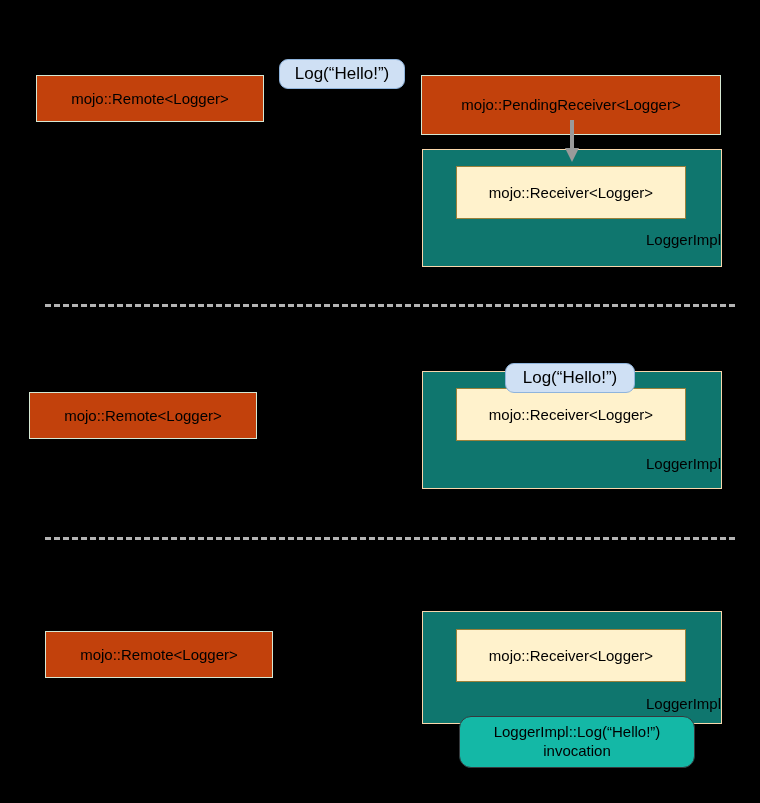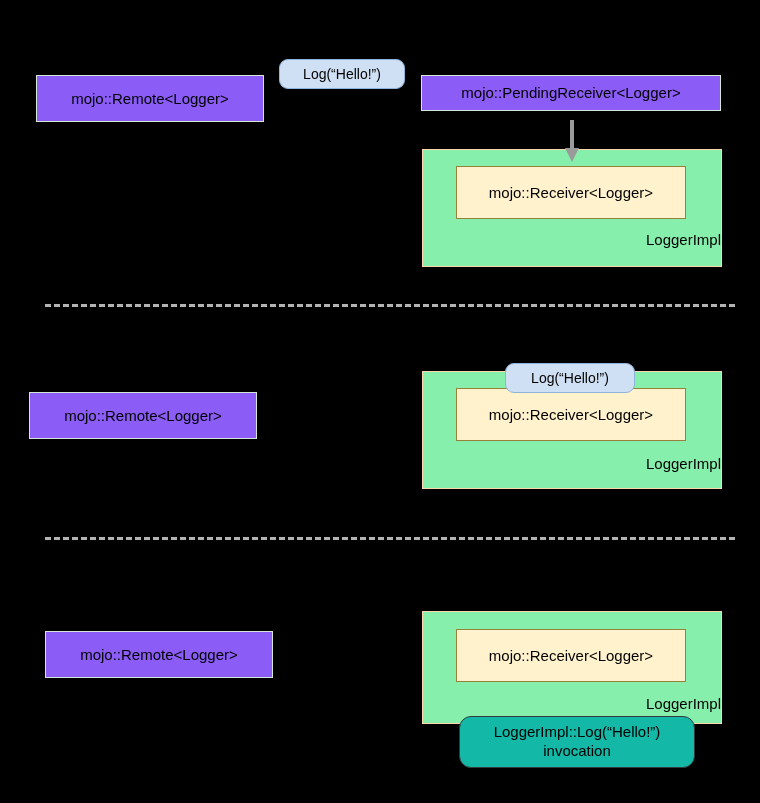--- a/index.html
+++ b/index.html
@@ -29,29 +29,29 @@
     box-sizing: border-box;
     display: flex;
     align-items: center;
     justify-content: center;
     text-align: center;
     line-height: 1.18;
   }
 
   
   .box-green {
-    background: #8b5cf6;
+    background: #c2410c;
     border: 1px solid #d5e8d4;
     font-size: 15px;
     color: #000;
   }
 
   
   .panel-orange {
-    background: #86efac;
+    background: #0f766e;
     border: 1px solid #fad7ac;
     display: block;
   }
   .panel-orange .panel-label {
     position: absolute;
     left: 0;
     width: 100%;
     text-align: right;
     font-size: 15px;
     color: #000;
@@ -73,21 +73,21 @@
   
   .bubble-blue {
     position: absolute;
     box-sizing: border-box;
     background: #cfe0f4;
     border: 1px solid #8fb4dc;
     border-radius: 9px;
     display: flex;
     align-items: center;
     justify-content: center;
-    font-size: 14px;
+    font-size: 17px;
     color: #000;
     z-index: 5;
   }
 
   
   .bubble-gray {
     position: absolute;
     box-sizing: border-box;
     background: #14b8a6;
     border: 1px solid #36393d;
@@ -135,21 +135,21 @@
 <div class="stage">
 
   <div class="node box-green" style="left:36px; top:75px; width:228px; height:47px;">
     <span>mojo::Remote&lt;Logger&gt;</span>
   </div>
 
   <div class="bubble-blue" style="left:279px; top:59px; width:126px; height:30px;">
     <span>Log(“Hello!”)</span>
   </div>
 
-  <div class="node box-green" style="left:421px; top:75px; width:300px; height:36px;">
+  <div class="node box-green" style="left:421px; top:75px; width:300px; height:60px;">
     <span>mojo::PendingReceiver&lt;Logger&gt;</span>
   </div>
 
   <svg class="arrow-svg" style="left:562px; top:120px;" width="20" height="44" viewBox="0 0 20 44">
     <line x1="10" y1="0" x2="10" y2="31" stroke="#9a9a9a" stroke-width="4"></line>
     <polygon points="10,42 3,28 17,28" fill="#9a9a9a"></polygon>
   </svg>
 
   <div class="node panel-orange" style="left:422px; top:149px; width:300px; height:118px;">
     <div class="box-yellow" style="left:33px; top:16px; width:230px; height:53px;">

